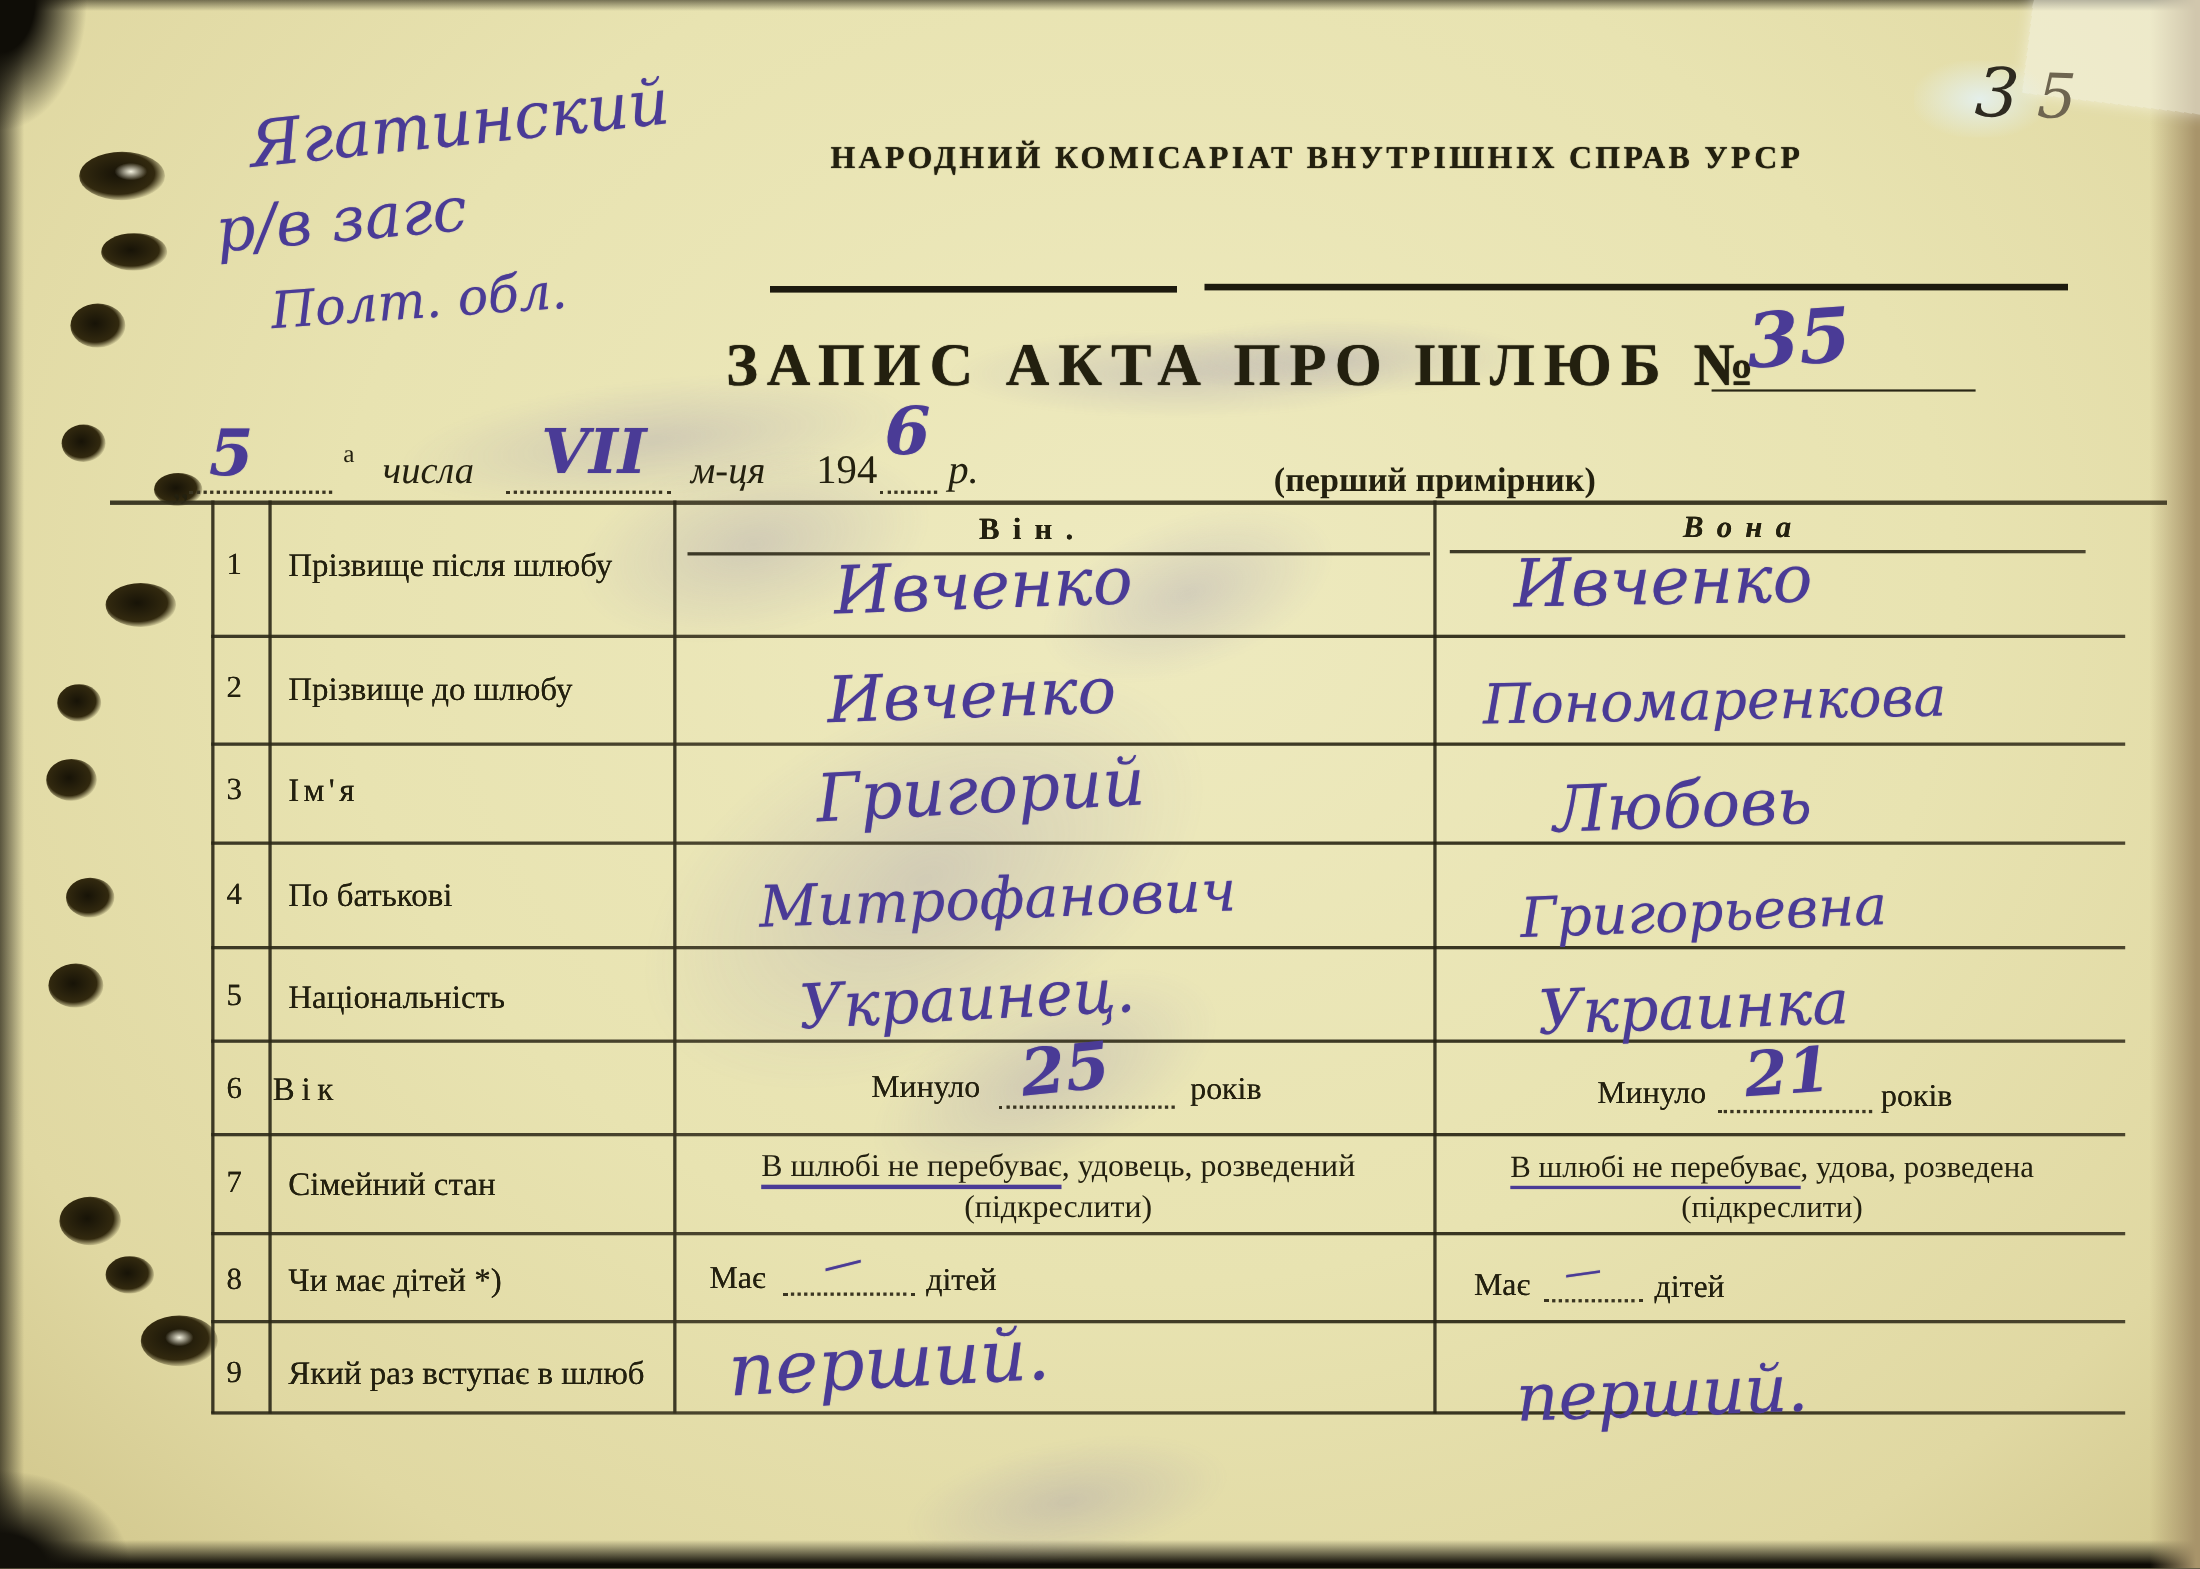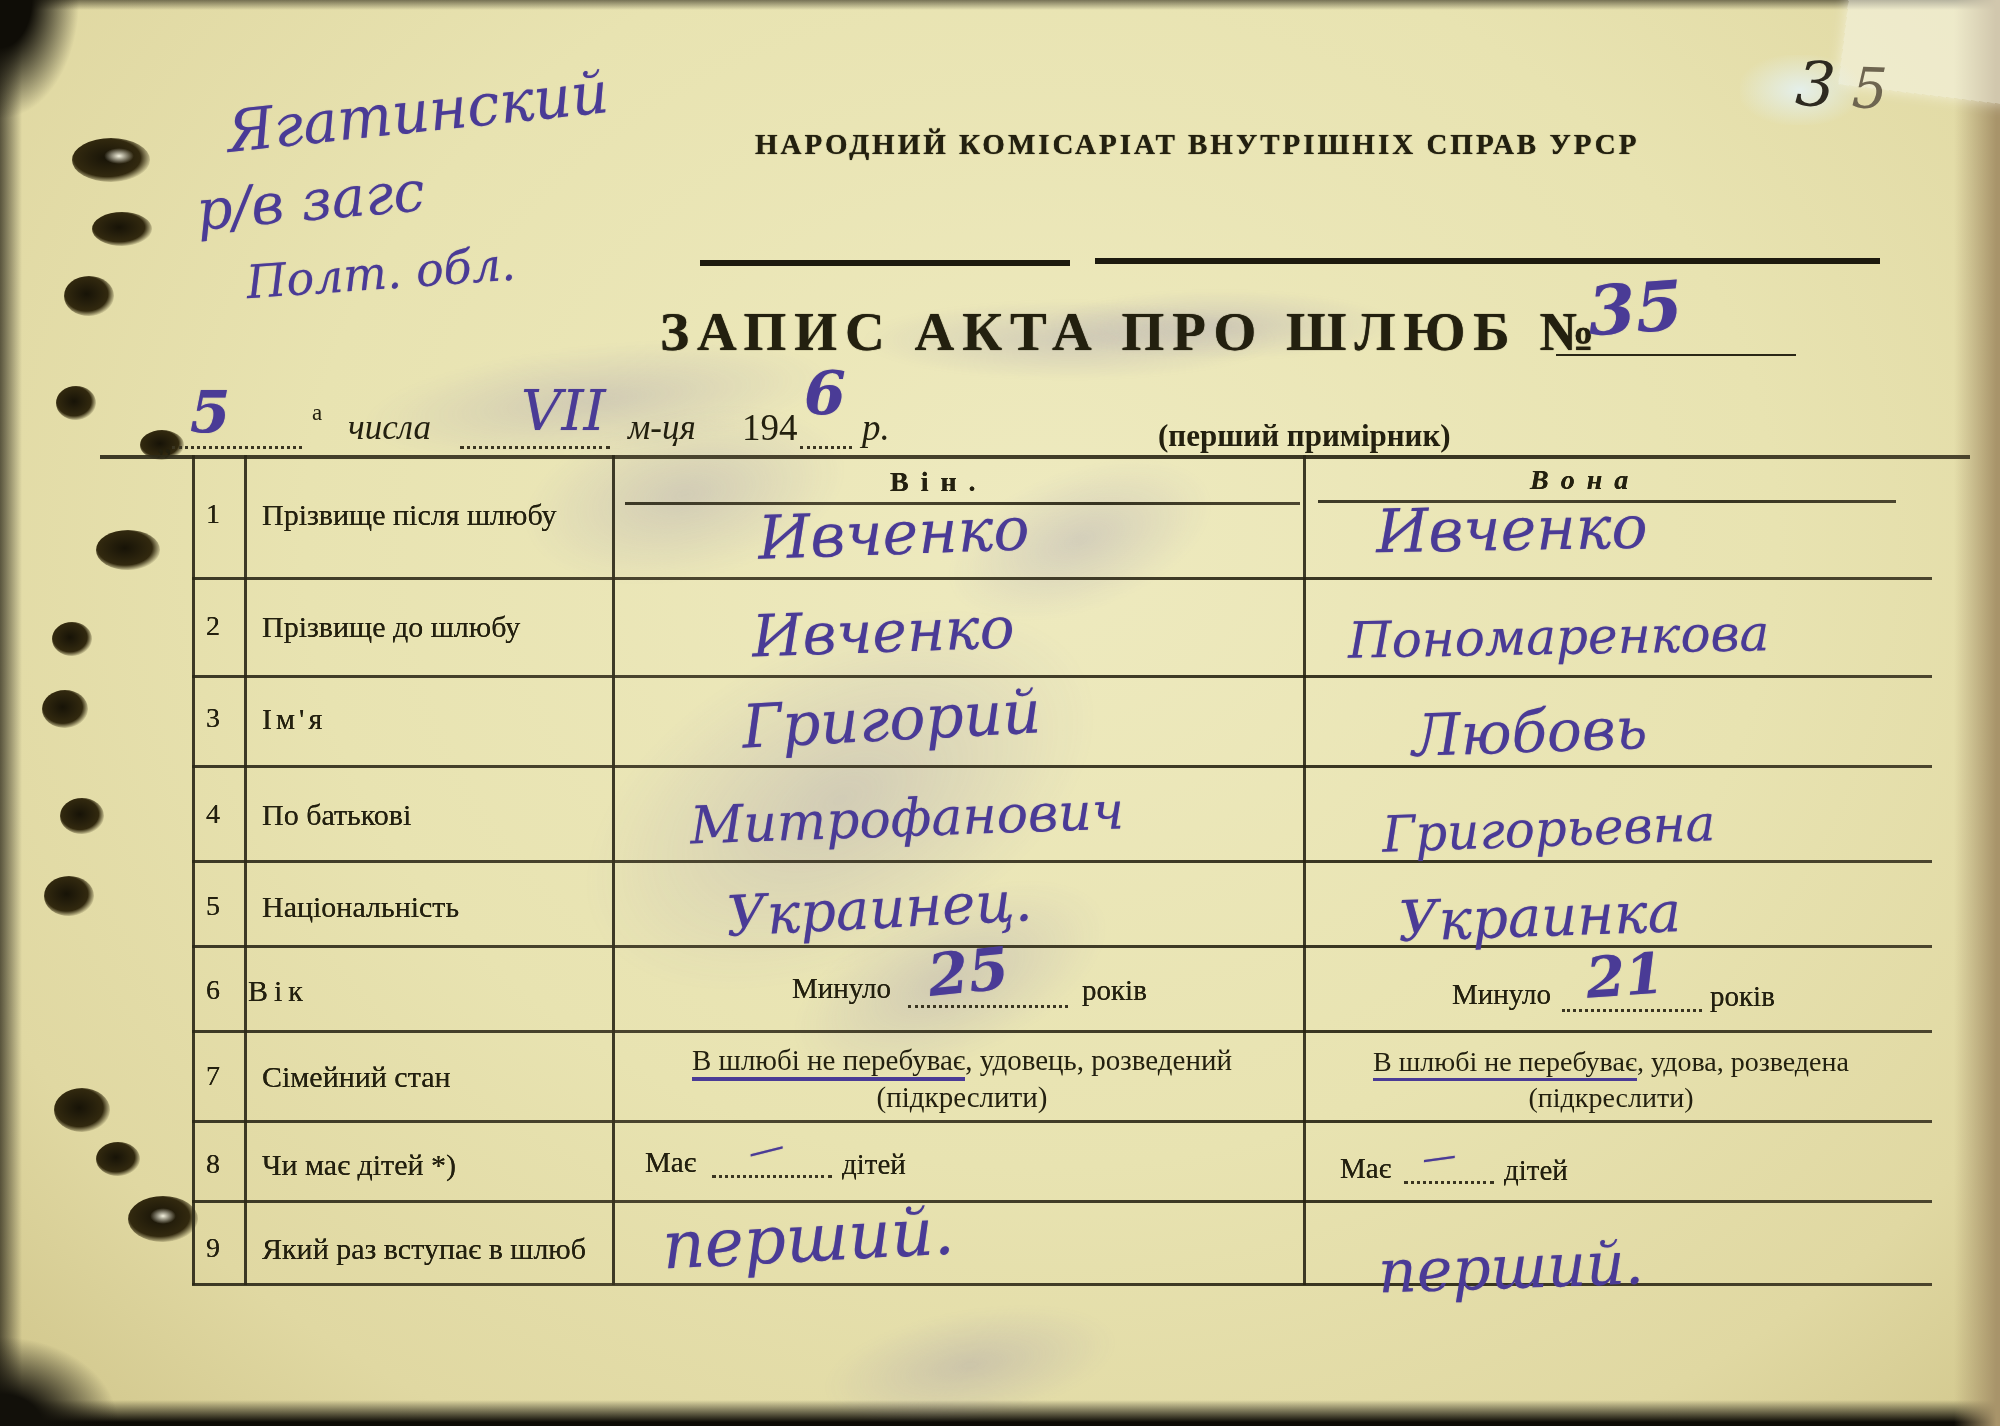--- a/index.html
+++ b/index.html
@@ -101,21 +101,21 @@
     <span style="letter-spacing:0;">№</span>
   </div>
   <span class="abs hw" style="left:1588px;top:268px;font-size:68px;font-weight:bold;transform:rotate(-4deg);z-index:3;">35</span>
   <div class="abs solidline" style="left:1556px;top:352px;width:240px;"></div>
 
   <span class="abs print" style="left:156px;top:420px;font-size:36px;">„</span>
   <span class="abs hw" style="left:190px;top:378px;font-size:58px;font-weight:bold;z-index:3;">5</span>
   <div class="abs dots" style="left:172px;top:443px;width:130px;"></div>
   <span class="abs print" style="left:312px;top:400px;font-size:23px;">а</span>
   <span class="abs print" style="left:348px;top:408px;font-size:35px;font-style:italic;">числа</span>
-  <span class="abs hw" style="left:521px;top:378px;font-size:56px;font-weight:normal;z-index:3;">VII</span>
+  <span class="abs hw" style="left:492px;top:378px;font-size:56px;font-weight:bold;z-index:3;">VII</span>
   <div class="abs dots" style="left:460px;top:443px;width:150px;"></div>
   <span class="abs print" style="left:628px;top:408px;font-size:35px;font-style:italic;">м-ця</span>
   <span class="abs print" style="left:742px;top:406px;font-size:37px;">194</span>
   <span class="abs hw" style="left:804px;top:358px;font-size:60px;font-weight:bold;z-index:3;">6</span>
   <div class="abs dots" style="left:800px;top:443px;width:52px;"></div>
   <span class="abs print" style="left:862px;top:406px;font-size:37px;font-style:italic;">р.</span>
   <span class="abs print" style="left:1158px;top:418px;font-size:31px;font-weight:bold;">(перший примірник)</span>
 
   <div class="hline thick" style="left:100px;top:455px;width:1870px;"></div>
   <div class="vline" style="left:192px;top:455px;height:830px;"></div>

